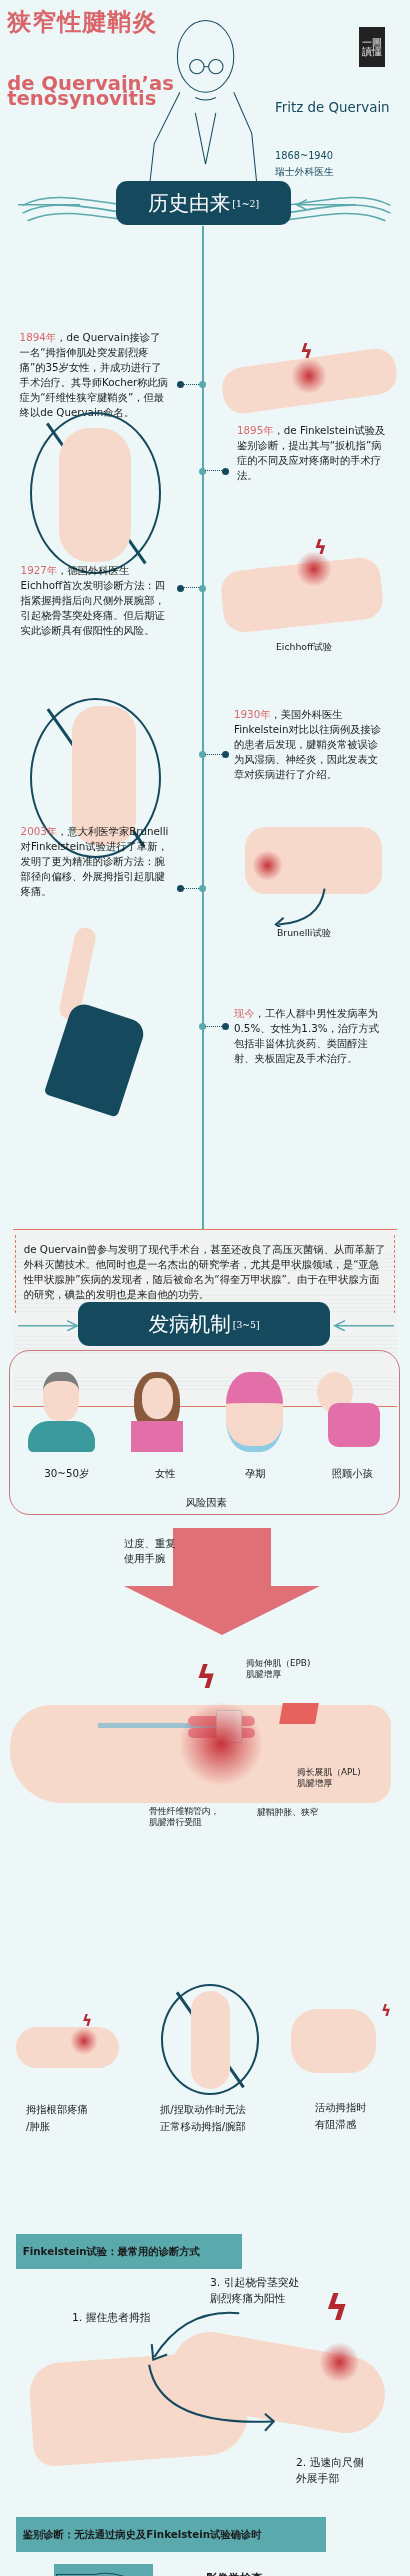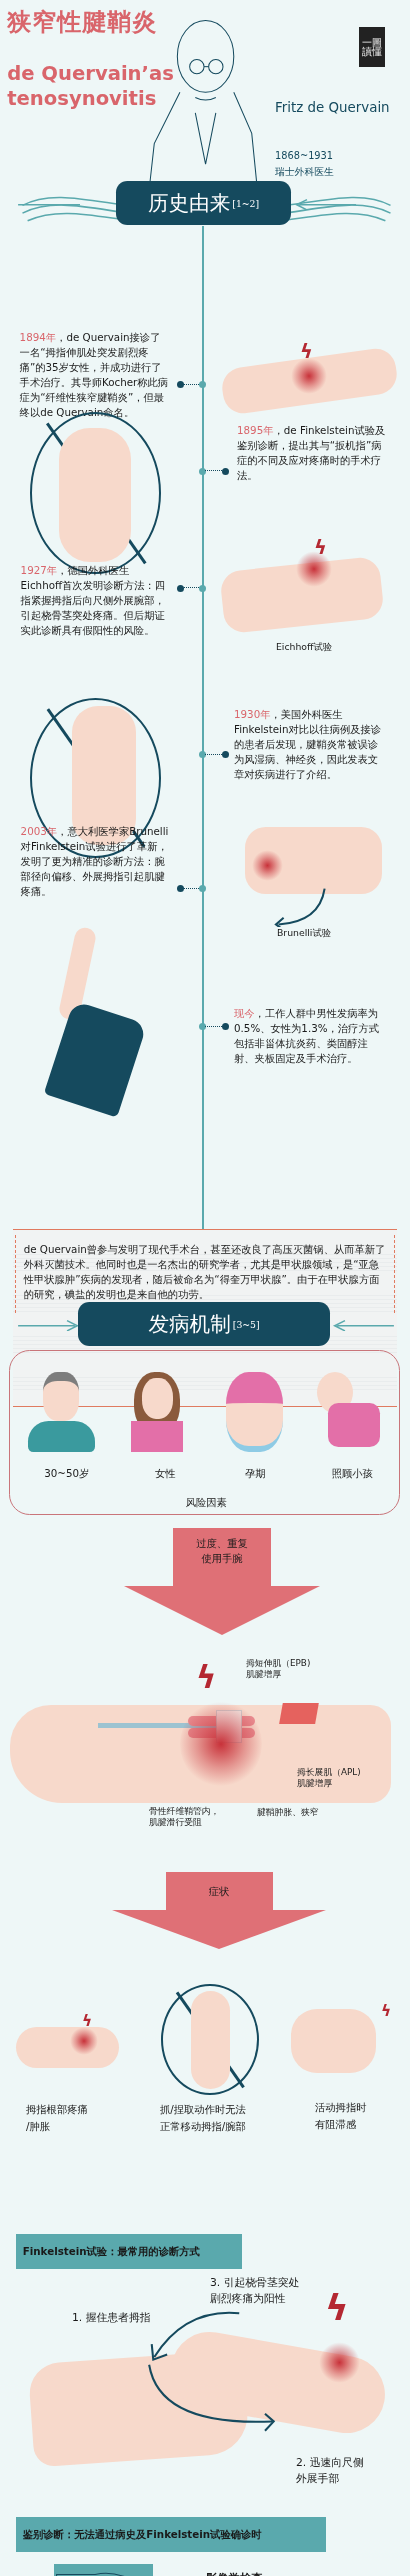--- a/index.html
+++ b/index.html
@@ -26,51 +26,51 @@
 .bolt{position:absolute;color:#b42832;font-size:19.6px;font-weight:bold}
 .box-note{position:absolute;left:13.4px;width:384px;border-top:1.5px solid #e07a5f;border-bottom:1.5px solid #e07a5f;background:repeating-linear-gradient(#f1f3f3 0 3.6px,#e9eced 3.6px 4.1px)}
 .box-note .inner{border-left:1px dashed #e07a5f;border-right:1px dashed #e07a5f;margin:5.2px 2.1px;padding:7.2px 7.2px 10.3px}
 .box-note h3{color:#d9656b;text-align:center;font-size:11.3px;margin-bottom:3.1px}
 .box-note p{font-size:10.3px;line-height:15px}
 .risk{position:absolute;left:9.3px;width:391px;border:1px solid #c9757a;border-radius:20.6px}
 .risk .item{position:absolute;text-align:center;width:82px;font-size:10.3px}
 .arrow-down{position:absolute}
 .arrow-down .stem{position:absolute;background:#df7076}
 .arrow-down .head{position:absolute;width:0;height:0;border-left-style:solid;border-right-style:solid;border-top-style:solid;border-left-color:transparent;border-right-color:transparent;border-top-color:#df7076}
-.arrow-down .lbl{position:absolute;text-align:center;font-size:10.3px;line-height:15.5px;width:100%}
+.arrow-down .lbl{position:absolute;text-align:left;font-size:10.3px;line-height:15.5px;width:100%}
 .sub-hdr{position:absolute;left:15.5px;height:35px;background:#5aa9ad;font-size:10.3px;font-weight:bold;display:flex;align-items:center;padding-left:7.2px}
 .ddx-item{position:absolute;left:206px;font-size:11.3px;line-height:15.5px}
 .ddx-img{position:absolute;left:54px;width:99px;background:#5aa9ad}
 .lab{position:absolute;font-size:8.8px;line-height:11.3px}
 .seal{position:absolute;left:359px;top:27px;width:26px;height:40px;background:#222;color:#eee;font-size:10px;line-height:9.3px;display:flex;align-items:center;justify-content:center;text-align:center;font-family:"DejaVu Serif",serif}
 </style>
 </head>
 <body>
 
 <div class="page">
 
   <div class="abs title-zh" style="left:7.2px;top:6.2px">狭窄性腱鞘炎</div>
-  <div class="abs title-en" style="left:7.2px;top:62px">de Quervain’as</div>
+  <div class="abs title-en" style="left:7.2px;top:72px">de Quervain’as</div>
   <div class="abs title-en" style="left:7.2px;top:87px">tenosynovitis</div>
 
   <svg class="abs" style="left:144px;top:10.3px" width="118" height="180" viewBox="0 0 230 350">
     <g fill="none" stroke="#154a5e" stroke-width="2">
       <ellipse cx="120" cy="90" rx="55" ry="70"></ellipse>
       <circle cx="103" cy="110" r="14"></circle>
         <circle cx="140" cy="110" r="14"></circle>
       <path d="M117 110 h9"></path>
       <path d="M100 170 q20 10 40 0"></path>
       <path d="M70 160 L20 260 L10 350"></path>
         <path d="M175 160 L210 240 L220 340"></path>
       <path d="M100 200 L120 300 L140 200"></path>
     </g>
   </svg>
 
   <div class="abs" style="left:275px;top:100px;font-size:13.4px;color:#154a5e">Fritz de Quervain</div>
-  <div class="abs" style="left:275px;top:150px;font-size:9.8px;color:#154a5e">1868~1931</div>
+  <div class="abs" style="left:275px;top:150px;font-size:9.8px;color:#154a5e">1868~1940</div>
   <div class="abs" style="left:275px;top:166px;font-size:9.8px;color:#154a5e">瑞士外科医生</div>
   <div class="seal">一圖讀懂</div>
 
   <svg class="abs" style="left:15.5px;top:185px" width="381" height="46" viewBox="0 0 740 90">
     <g fill="none" stroke="#5aa9ad" stroke-width="3">
       <path d="M10 40 C100 -10 250 80 370 30 C490 80 640 -10 730 40"></path>
       <path d="M10 55 C110 5 250 95 370 45 C490 95 630 5 730 55"></path>
       <path d="M20 70 C120 25 250 105 370 60 C490 105 620 25 720 70"></path>
     </g>
   </svg>
@@ -208,25 +208,20 @@
   <div class="lab" style="left:297px;top:1767px">
       <div>拇长展肌（APL)</div>
       <div>肌腱增厚</div>
     </div>
   <div class="lab" style="left:149px;top:1806px">
       <div>骨性纤维鞘管内，</div>
       <div>肌腱滑行受阻</div>
     </div>
   <div class="lab" style="left:257px;top:1807px">腱鞘肿胀、狭窄</div>
 
-  <div class="arrow-down" style="left:112px;top:1872px;width:214px;height:77px">
-    <div class="stem" style="left:54px;top:0;width:107px;height:39px"></div>
-    <div class="head" style="left:0;top:38px;border-left-width:107px;border-right-width:107px;border-top-width:39px"></div>
-    <div class="lbl" style="top:12.4px">症状</div>
-  </div>
 
   <div class="hand" style="left:15.5px;top:2027px;width:103px;height:41px"></div>
   <div class="glow" style="left:70px;top:2027px;width:28px;height:28px"></div>
   <div class="bolt" style="left:82px;top:2012px;font-size:15.5px">ϟ</div>
   <div class="noban" style="left:161px;top:1984px;width:98px;height:111px"></div>
   <div class="hand" style="left:191px;top:1991px;width:39px;height:98px"></div>
   <div class="hand" style="left:291px;top:2009px;width:85px;height:64px;border-radius:26px"></div>
   <div class="bolt" style="left:381px;top:2002px;font-size:15.5px">ϟ</div>
   <div class="abs" style="left:26px;top:2101px;font-size:10.3px;line-height:16.5px">
       <div>拇指根部疼痛</div>

